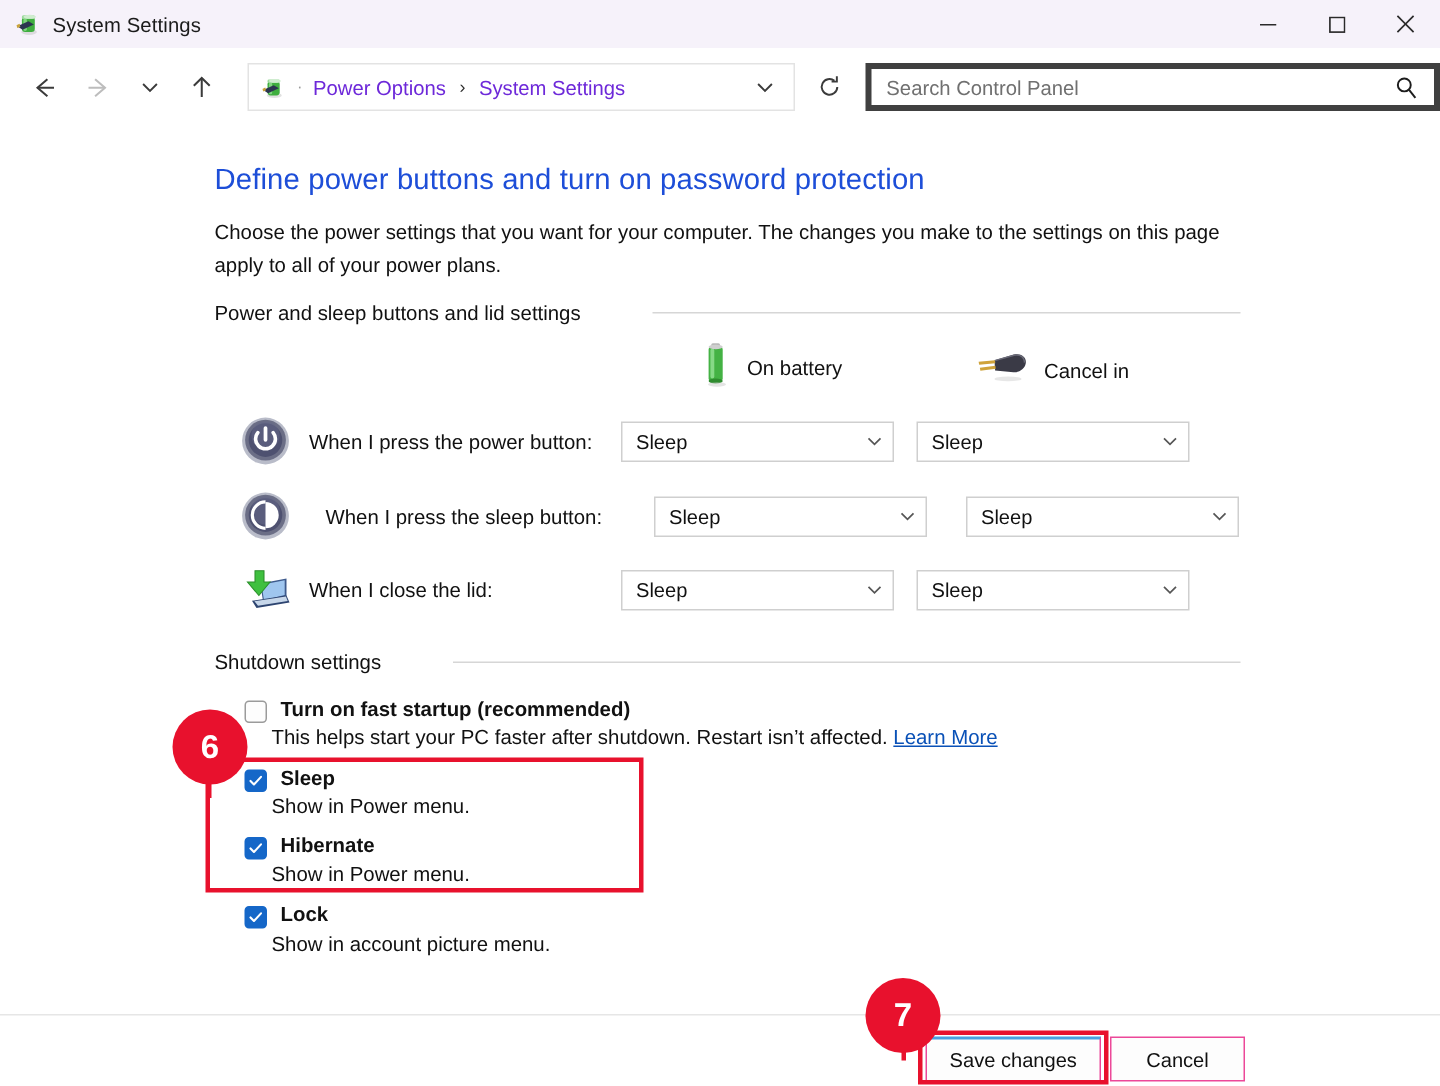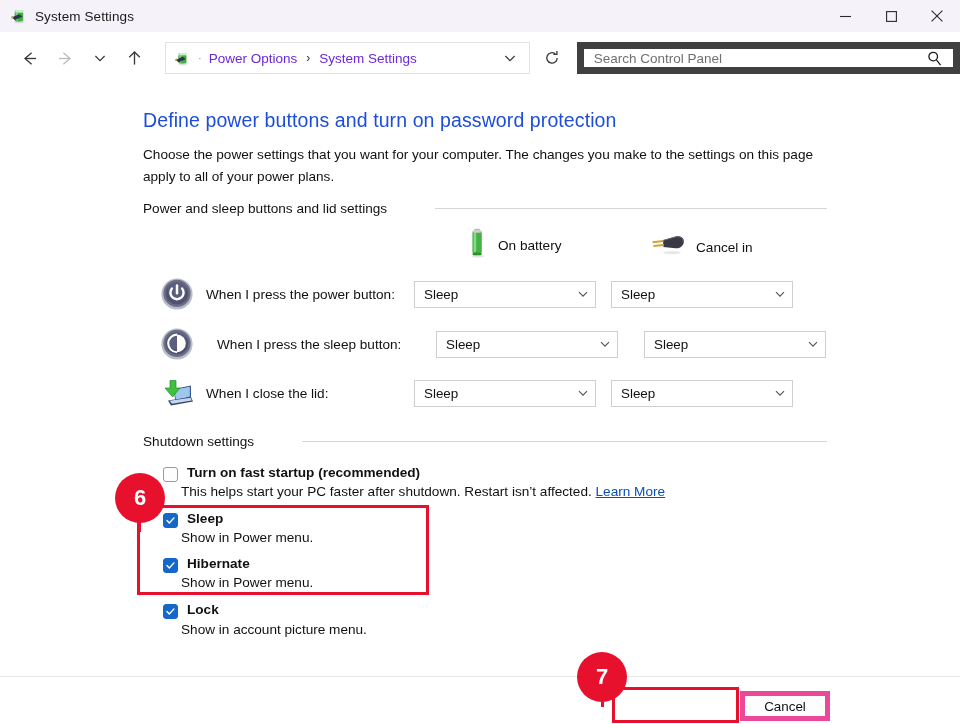--- a/index.html
+++ b/index.html
@@ -79,21 +79,21 @@
     color: #3b3b3b;
   }
   .refresh {
     width: 34px; height: 32px; margin-left: 6px;
     display: flex; align-items: center; justify-content: center;
     color: #3b3b3b;
   }
   .search-wrap {
     margin-left: 8px; height: 32px;
     width: 398px;
-    border: 7px solid #404040; background: #fff;
+    border: 4px solid #404040; background: #fff;
     display: flex; align-items: center;
     padding: 0 10px 0 10px;
   }
   .search-input {
     border: 0; outline: 0; flex: 1;
     font-size: 13.5px; font-family: inherit; color: #111;
     background: transparent;
   }
   .search-input::placeholder { color: #707070; }
   .search-ico { color: #1d1d1d; display: flex; align-items: center; }
@@ -158,21 +158,21 @@
   }
   .lnk { color: #0a51b7; text-decoration: underline; }
 
   
   .footer-rule {
     position: absolute; left: 0; top: 676px; width: 960px; height: 1px;
     background: #e6e6e6;
   }
   .btn {
     position: absolute; height: 30px;
-    border: 5px solid #ec4899; background: #fdfdfd;
+    border: 1px solid #ec4899; background: #fdfdfd;
     font-size: 13.4px; color: #111; font-family: inherit;
     display: flex; align-items: center; justify-content: center;
   }
   .btn.primaryline { border-top: 2px solid #4a9fe0; }
 
   
   .anno-rect {
     position: absolute; border: 3px solid #e8112d; pointer-events: none;
   }
   .anno-circle {
@@ -455,20 +455,21 @@
           </svg>
       </span>
       <span class="cb-title">Lock</span>
     </div>
     <div class="cb-sub" style="left:181px; top:538px;">Show in account picture menu.</div>
 
   </div>
 
   <div class="footer-rule"></div>
 
+  <button class="btn primaryline" style="left:617px; top:691px; width:117px;">Save changes</button>
   <button class="btn" style="left:740px; top:691px; width:90px;">Cancel</button>
 
   <div class="anno-rect" style="left:137px; top:505px; width:292px; height:90px;"></div>
   <div class="anno-stem" style="left:138px; top:498px; width:3px; height:34px;"></div>
   <div class="anno-circle" style="left:115px; top:473px; width:50px; height:50px;">6</div>
 
   <div class="anno-rect" style="left:612px; top:687px; width:127px; height:36px;"></div>
   <div class="anno-stem" style="left:601px; top:677px; width:3px; height:30px;"></div>
   <div class="anno-circle" style="left:577px; top:652px; width:50px; height:50px;">7</div>
 

